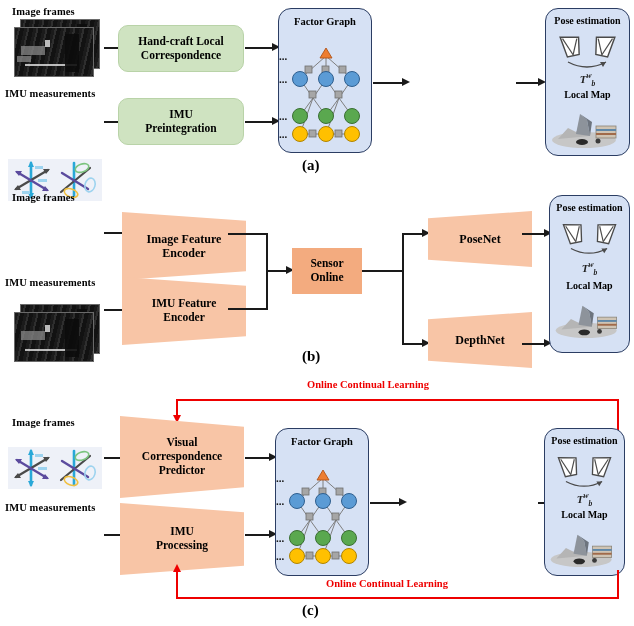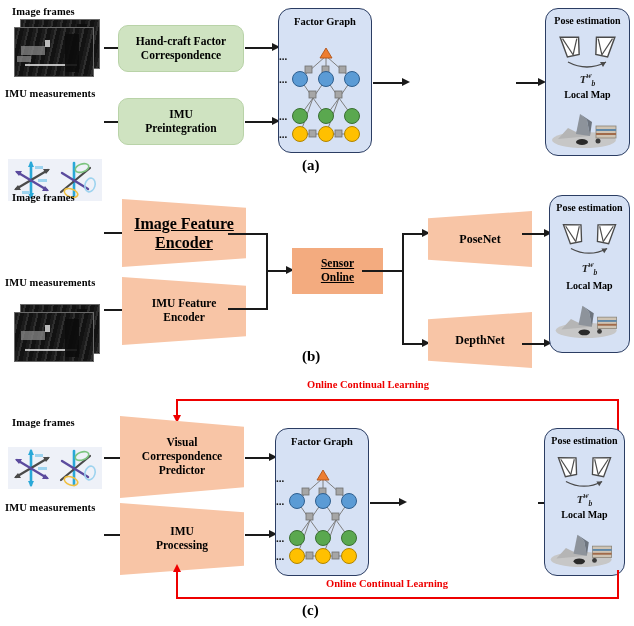--- a/index.html
+++ b/index.html
@@ -95,21 +95,21 @@
       <div class="drk" style="left:50px;top:6px;width:14px;height:38px;"></div>
       <div class="hi" style="left:30px;top:12px;width:5px;height:7px;"></div>
       <div class="mid" style="left:2px;top:28px;width:14px;height:6px;"></div>
     </div>
   </div>
   <div class="ln hline abs" style="left:104px;top:47px;width:26px;"></div>
   <div class="ahead" style="left:128px;top:42.5px;"></div>
 
   <div class="greenbox abs" style="left:118px;top:25px;width:126px;height:47px;font-size:11.5px;">
     <span>
-      <span>Hand-craft Factor</span><br>
+      <span>Hand-craft Local</span><br>
       <span>Correspondence</span>
     </span>
   </div>
 
   <div class="abs cap" style="left:5px;top:88px;">IMU measurements</div>
   <div class="abs imubox" style="left:8px;top:101px;width:94px;height:42px;">
     <svg width="94" height="42" viewBox="0 0 94 42">
       <g stroke-linecap="round">
         <line x1="23" y1="4" x2="23" y2="38" stroke="#29a8d8" stroke-width="2.6"></line>
         <polygon points="23,2 20,8 26,8" fill="#29a8d8"></polygon>
@@ -255,21 +255,21 @@
     <div class="frame" style="left:0px;top:8px;width:78px;height:48px;">
       <div class="hi" style="left:10px;top:36px;width:52px;height:2px;"></div>
       <div class="mid" style="left:6px;top:18px;width:24px;height:9px;"></div>
       <div class="drk" style="left:50px;top:6px;width:14px;height:38px;"></div>
       <div class="hi" style="left:30px;top:12px;width:5px;height:7px;"></div>
     </div>
   </div>
   <div class="ln hline abs" style="left:104px;top:232px;width:20px;"></div>
   <div class="ahead" style="left:122px;top:227.5px;"></div>
 
-  <div class="trap trap-enc abs" style="left:122px;top:199px;width:124px;height:68px;font-size:16px;text-decoration:underline;">
+  <div class="trap trap-enc abs" style="left:122px;top:212px;width:124px;height:68px;font-size:12px;">
     <span>
       <span>Image Feature</span><br>
       <span>Encoder</span>
     </span>
   </div>
 
   <div class="abs cap" style="left:5px;top:277px;">IMU measurements</div>
   <div class="abs imubox" style="left:8px;top:289px;width:94px;height:42px;">
     <svg width="94" height="42" viewBox="0 0 94 42">
       <g stroke-linecap="round">
@@ -304,21 +304,21 @@
       <span>Encoder</span>
     </span>
   </div>
 
   <div class="ln hline abs" style="left:228px;top:233px;width:40px;"></div>
   <div class="ln hline abs" style="left:228px;top:308px;width:40px;"></div>
   <div class="ln vline abs" style="left:266px;top:233px;height:76px;"></div>
   <div class="ln hline abs" style="left:266px;top:270px;width:22px;"></div>
   <div class="ahead" style="left:286px;top:265.5px;"></div>
 
-  <div class="salmonbox abs" style="left:292px;top:248px;width:91px;height:46px;font-size:11.5px;text-decoration:underline;">
+  <div class="salmonbox abs" style="left:292px;top:248px;width:70px;height:46px;font-size:11.5px;">
     <span>
       <span>Sensor</span><br>
       <span>Online</span>
     </span>
   </div>
 
   <div class="ln hline abs" style="left:362px;top:270px;width:42px;"></div>
   <div class="ln vline abs" style="left:402px;top:233px;height:111px;"></div>
   <div class="ln hline abs" style="left:402px;top:233px;width:22px;"></div>
   <div class="ahead" style="left:422px;top:228.5px;"></div>

